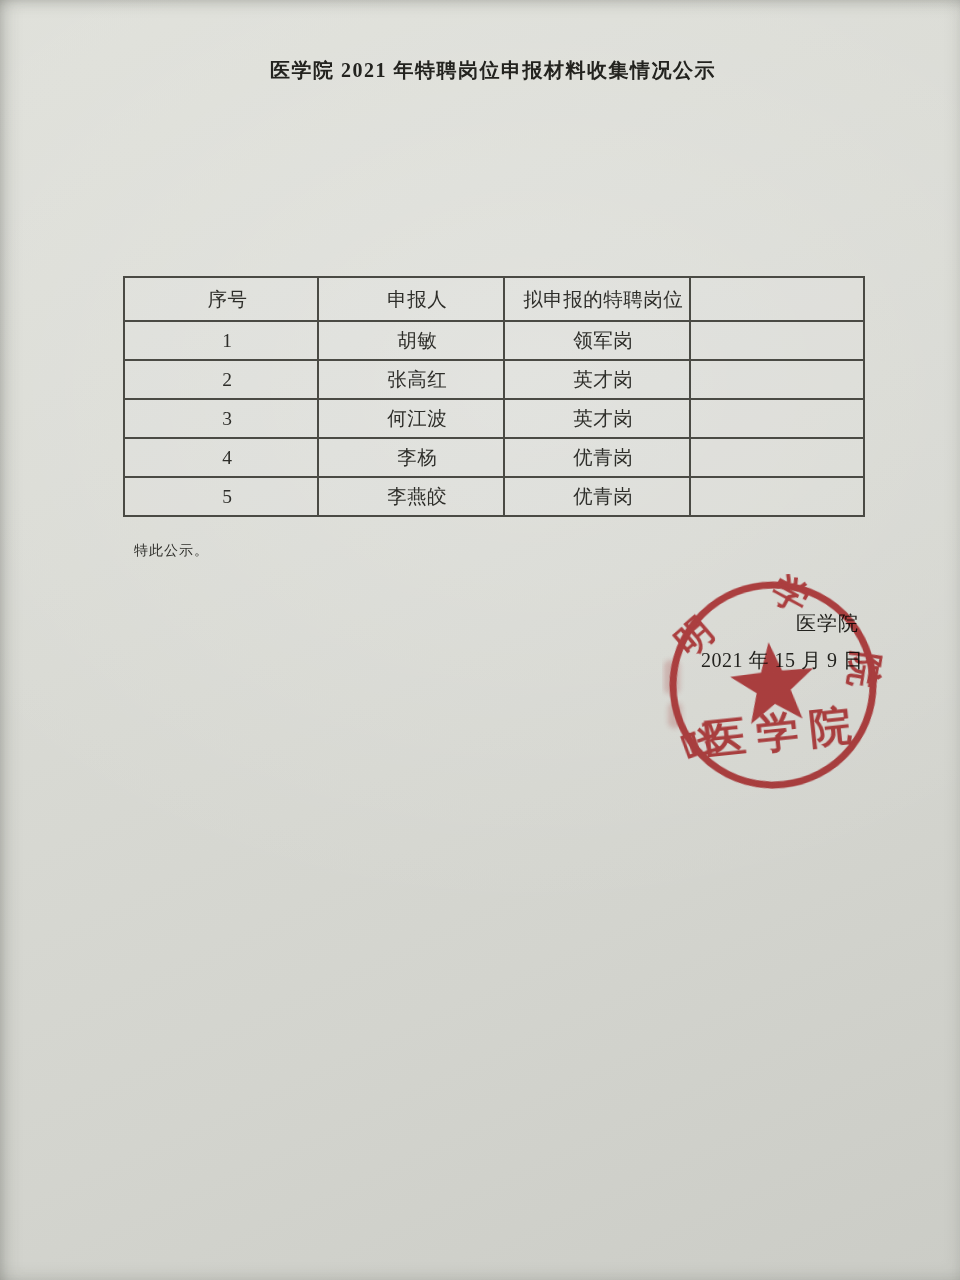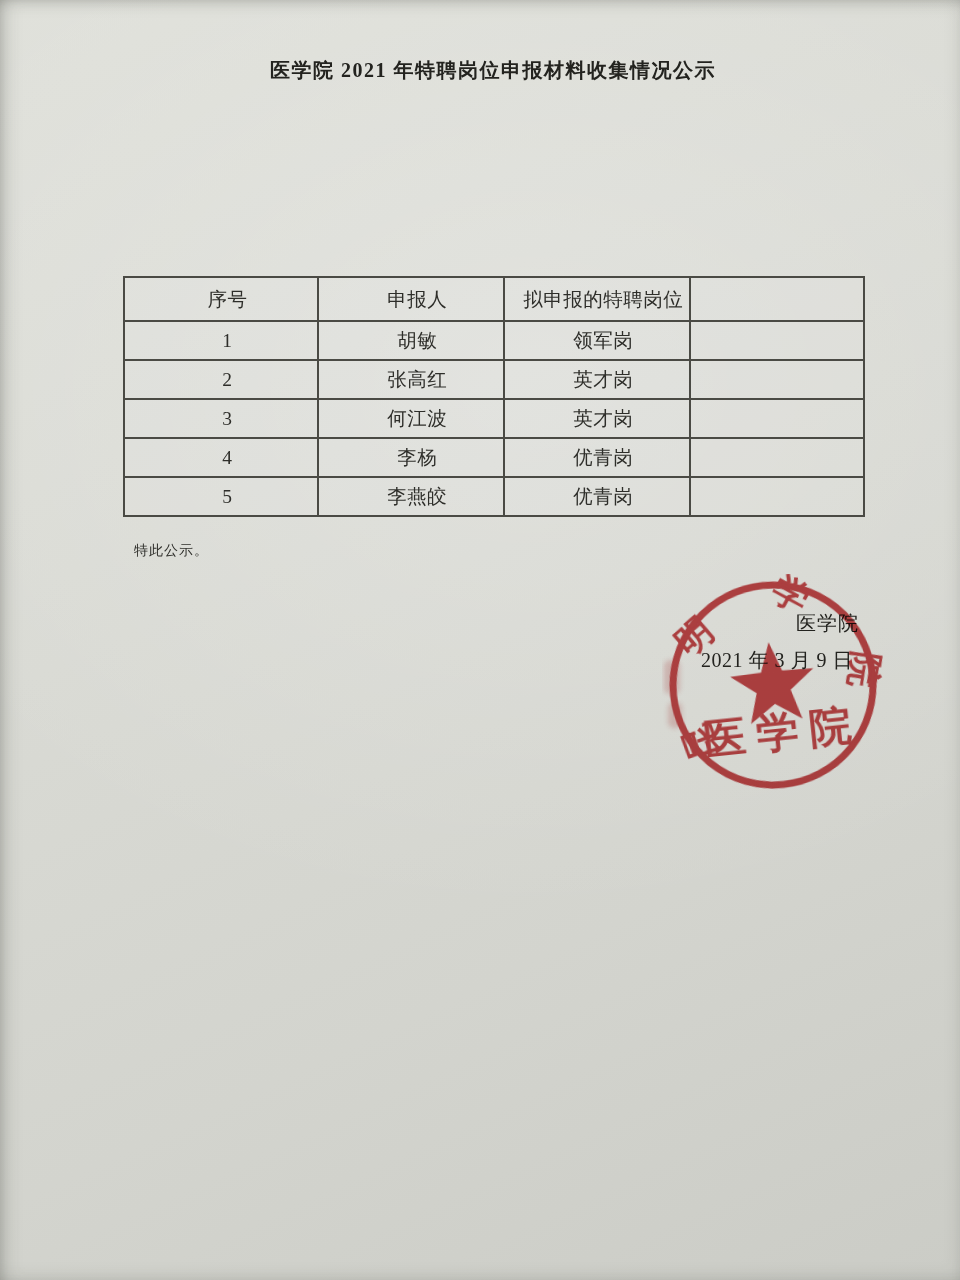--- a/index.html
+++ b/index.html
@@ -148,21 +148,21 @@
         <td>李燕皎</td>
         <td>优青岗</td>
         <td></td>
       </tr>
     </tbody>
   </table>
 
   <div class="doc-closing">特此公示。</div>
 
   <div class="sig-dept">医学院</div>
-  <div class="sig-date">2021 年 3 月 9 日</div>
+  <div class="sig-date">2021 年 15 月 9 日</div>
 
   <div class="seal">
     <svg viewBox="0 0 222 222" xmlns="http://www.w3.org/2000/svg">
       <defs>
         <path id="ringArc" d="M 39.6 137 A 76 76 0 1 1 182.4 137" fill="none"></path>
         <filter id="inkBlur" x="-40%" y="-40%" width="180%" height="180%">
           <feGaussianBlur stdDeviation="0.6"></feGaussianBlur>
         </filter>
         <filter id="smudgeBlur" x="-60%" y="-60%" width="220%" height="220%">
           <feGaussianBlur stdDeviation="2.4"></feGaussianBlur>

